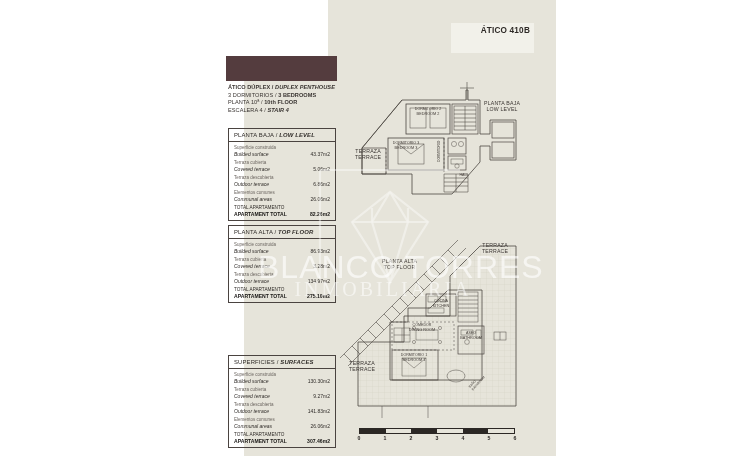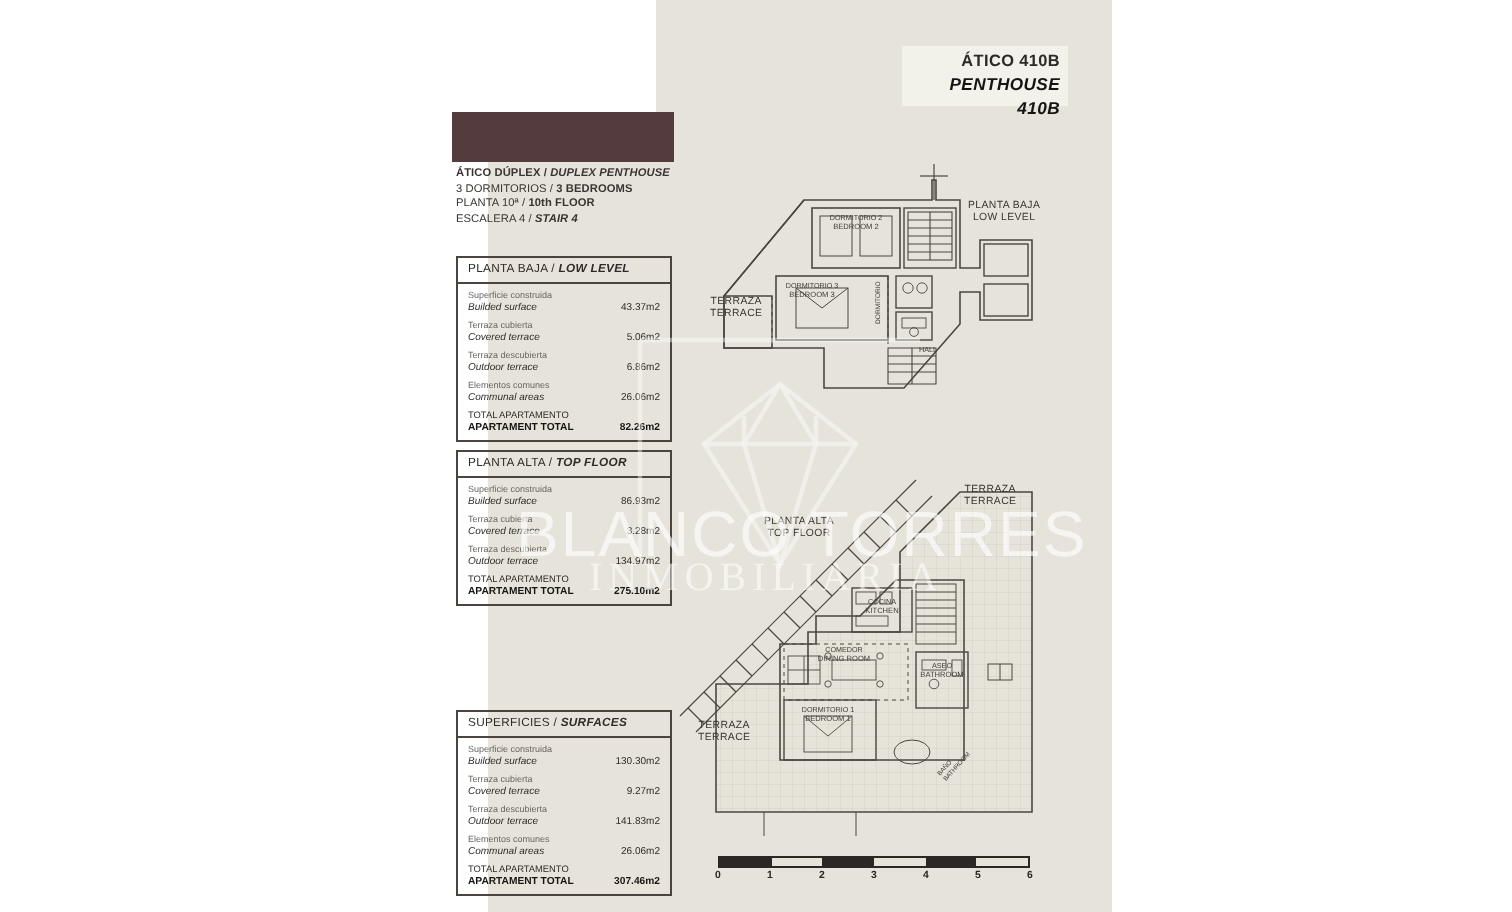--- a/index.html
+++ b/index.html
@@ -219,21 +219,20 @@
 </head>
 <body>
 
 <div id="page">
 
   <div class="sheet"></div>
   <div class="sheet-notch"></div>
 
   <div class="title-box">
     <div class="title-es">ÁTICO 410B</div>
-    <div class="title-en">PENTHOUSE 410B</div>
   </div>
 
   <div class="maroon-block"></div>
 
   <div class="headlines">
     <div class="hl-first">
       <span>ÁTICO DÚPLEX /</span>
       <i>DUPLEX PENTHOUSE</i>
     </div>
     <div>

